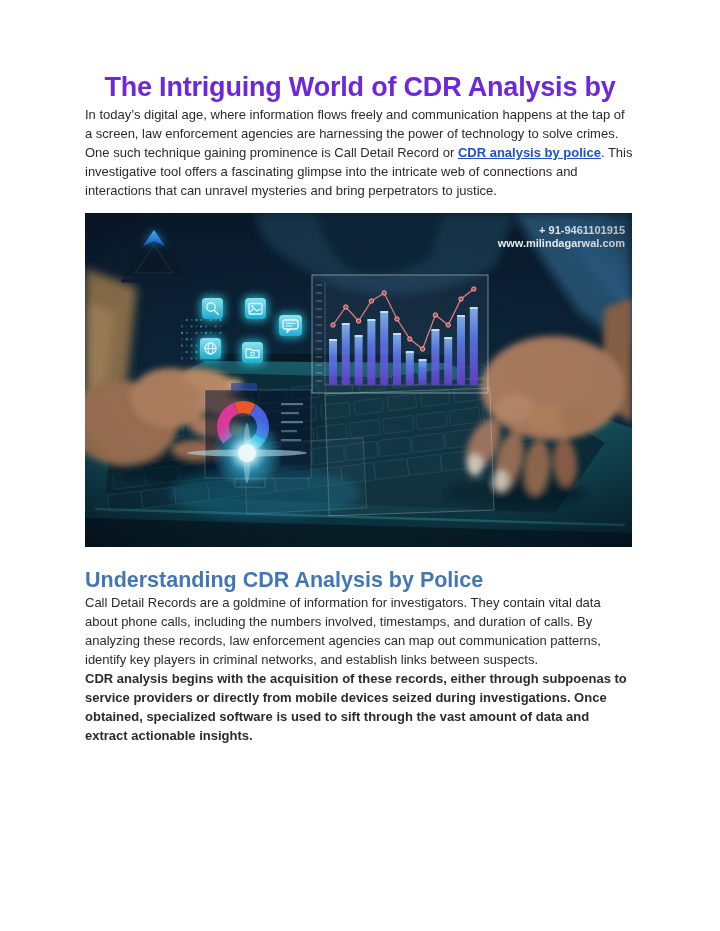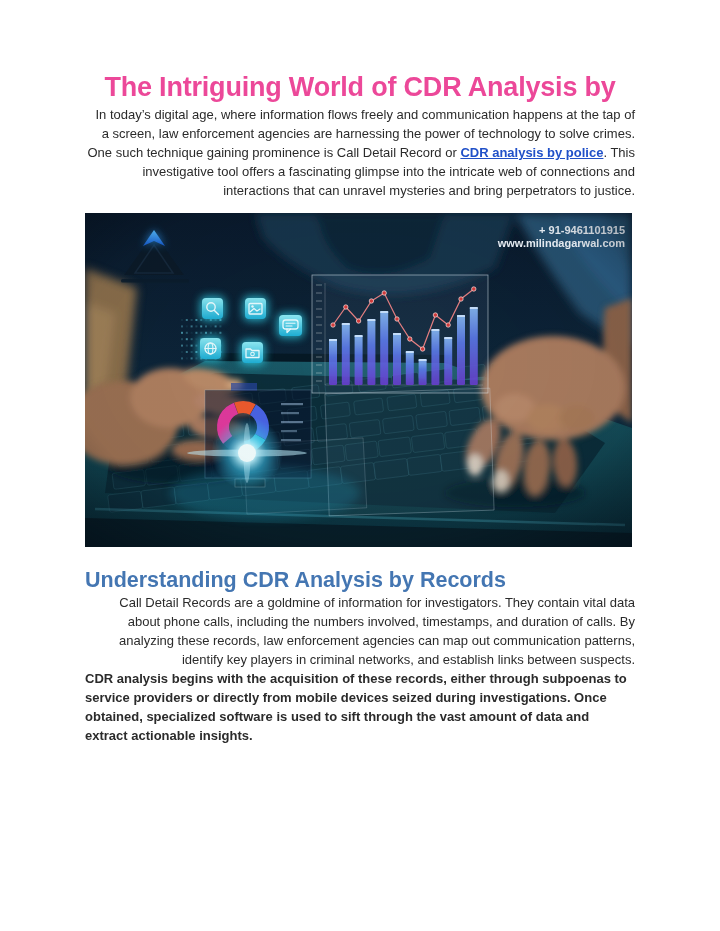--- a/index.html
+++ b/index.html
@@ -11,49 +11,49 @@
     overflow:hidden;
   }
   .page { padding:68px 85px 0 85px; }
 
   h1.title {
     margin:0;
     font-size:27px;
     line-height:1.42;
     font-weight:700;
     text-align:center;
-    color:#ec4899;
+    color:#6d28d9;
     letter-spacing:-0.2px;
   }
 
   p.body {
     margin:0;
     font-size:13px;
     line-height:1.46;
     color:#2b2b2b;
   }
-  .intro { margin-top:28px;text-align:right; }
+  .intro { margin-top:28px; }
   .intro a {
     color:#2050c8;
     font-weight:700;
     text-decoration:underline;
     cursor:pointer;
   }
 
   .hero-wrap { margin-top:12px; width:547px; height:334px; }
   .hero-wrap svg { display:block; }
 
   h2.section {
     margin:20px 0 0 0;
     font-size:21.5px;
     line-height:1.25;
     font-weight:700;
     color:#4476b2;
   }
-  .p2 { margin-top:22px;text-align:right; }
+  .p2 { margin-top:22px; }
   .p3 { margin-top:16px;font-weight:bold; }
 </style>
 </head>
 <body>
 
 <div class="page">
 
   <h1 class="title"><span>The Intriguing World of CDR Analysis by</span><br></h1>
 
   <p class="body intro"><span>In today’s digital age, where information flows freely and communication happens at the tap of a screen, law enforcement agencies are harnessing the power of technology to solve crimes. One such technique gaining prominence is Call Detail Record or </span><a>CDR analysis by police</a><span>. This investigative tool offers a fascinating glimpse into the intricate web of connections and interactions that can unravel mysteries and bring perpetrators to justice.</span></p>
@@ -426,19 +426,19 @@
 
     <g font-family="Liberation Sans, sans-serif" font-weight="bold" fill="#eef4fa">
       <text x="540" y="21" text-anchor="end" font-size="11">+ 91-9461101915</text>
       <text x="540" y="34" text-anchor="end" font-size="11">www.milindagarwal.com</text>
     </g>
 
     <rect x="0" y="0" width="547" height="334" fill="url(#vigGrad)"></rect>
   </svg>
   </div>
 
-  <h2 class="section">Understanding CDR Analysis by Records</h2>
+  <h2 class="section">Understanding CDR Analysis by Police</h2>
 
   <p class="body p2">Call Detail Records are a goldmine of information for investigators. They contain vital data about phone calls, including the numbers involved, timestamps, and duration of calls. By analyzing these records, law enforcement agencies can map out communication patterns, identify key players in criminal networks, and establish links between suspects.</p>
 
   <p class="body p3">CDR analysis begins with the acquisition of these records, either through subpoenas to service providers or directly from mobile devices seized during investigations. Once obtained, specialized software is used to sift through the vast amount of data and extract actionable insights.</p>
 
 </div>
 
 </body></html>

